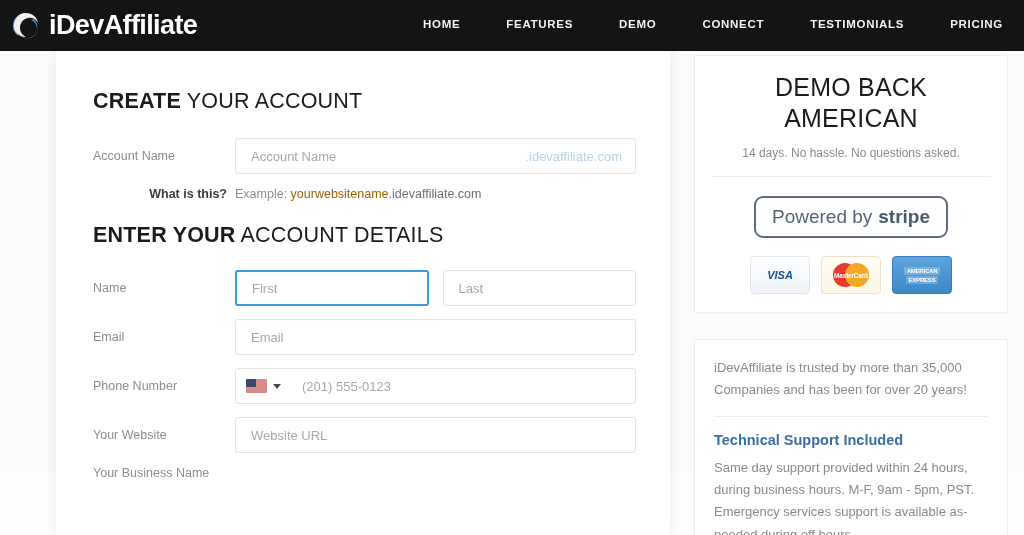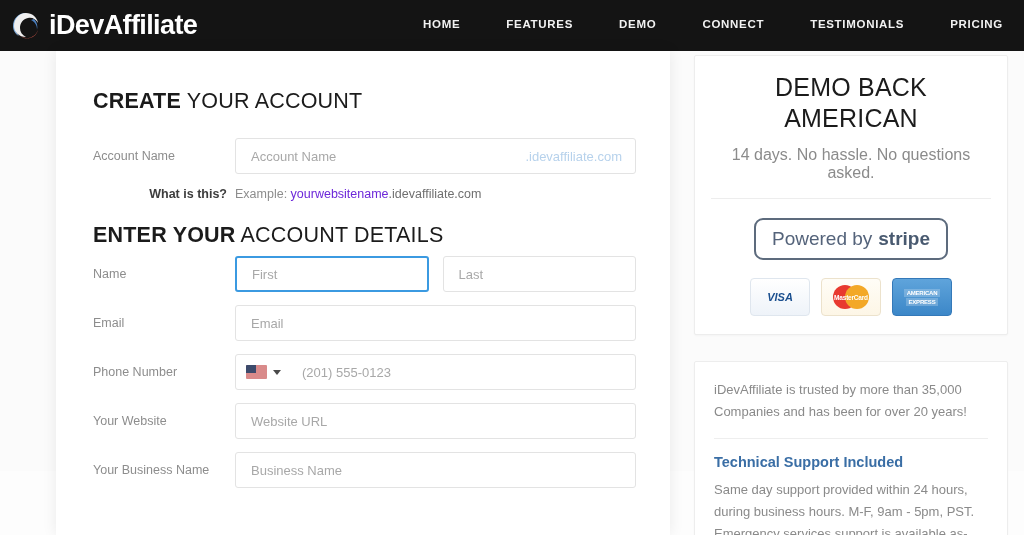--- a/index.html
+++ b/index.html
@@ -46,21 +46,21 @@
     box-shadow: 0 0 14px rgba(0,0,0,0.08);
   }
   #main-inner { padding: 38px 34px 0 37px; }
 
   h2.section-title {
     font-size: 21.5px; letter-spacing: 0.2px; color: #1b1b1b;
     font-weight: normal; white-space: nowrap;
   }
   h2.section-title b { font-weight: bold; }
   #title-create { margin-bottom: 24px; }
-  #title-details { margin-top: 22px; margin-bottom: 8px; }
+  #title-details { margin-top: 22px; margin-bottom: 22px; }
 
   .form-row { display: flex; align-items: center; margin-bottom: 13px; }
   .f-label {
     width: 142px; flex: 0 0 142px;
     font-size: 12.5px; color: #8d8d8d; padding-right: 8px;
   }
   .f-field { flex: 1 1 auto; position: relative; }
 
   .txt {
     width: 100%; height: 36px;
@@ -76,21 +76,21 @@
     font-size: 13px; color: #b7d2ec; pointer-events: none;
   }
 
   
   #hint-row { display: flex; align-items: center; margin: 9px 0 0 0; }
   #hint-label {
     width: 142px; flex: 0 0 142px; text-align: right;
     font-size: 12.5px; font-weight: bold; color: #3d3d3d; padding-right: 8px;
   }
   #hint-text { font-size: 12.5px; color: #8d8d8d; }
-  #hint-text .hl { color: #6d28d9; }
+  #hint-text .hl { color: #a16207; }
   #hint-text .tail { color: #6f6f6f; }
 
   
   .split { display: flex; gap: 14px; }
   .split .half { flex: 1 1 50%; }
 
   
   #phone-wrap { position: relative; }
   #phone-input { padding-left: 66px; }
   #flag-box {
@@ -110,21 +110,21 @@
   .side-card {
     background: #ffffff; border: 1px solid #ededed;
     border-radius: 2px; box-shadow: 0 1px 2px rgba(0,0,0,0.03);
   }
   #guarantee-card { margin-top: 4px; padding: 16px 18px 18px; }
   #guarantee-title {
     text-align: center; font-size: 25px; color: #1b1b1b;
     letter-spacing: 0.2px; line-height: 1.22; font-weight: normal;
   }
   #guarantee-sub {
-    text-align: center; font-size: 16px; color: #8b8b8b;
+    text-align: center; font-size: 12px; color: #8b8b8b;
     margin-top: 13px; margin-bottom: 16px;
   }
   #guar-divider { height: 1px; background: #ededed; margin: 0 -2px 19px; }
   #stripe-badge {
     width: 194px; height: 42px; margin: 0 auto;
     border: 2px solid #5d6b7d; border-radius: 9px;
     display: flex; align-items: center; justify-content: center;
     font-size: 19px; color: #54637a; white-space: nowrap;
   }
   #stripe-badge b { font-weight: bold; color: #495a70; margin-left: 6px; }
@@ -241,23 +241,20 @@
 
         <div class="form-row">
           <div class="f-label">Your Website</div>
           <div class="f-field">
             <input class="txt" type="text" placeholder="Website URL" style="">
           </div>
         </div>
 
         <div class="form-row">
           <div class="f-label">Your Business Name</div>
-          <div class="f-field">
-            <input class="txt" type="text" placeholder="Business Name" style="">
-          </div>
         </div>
 
       </div>
     </div>
 
     <div id="sidebar">
 
       <div class="side-card" id="guarantee-card">
         <div id="guarantee-title">
           <div>DEMO BACK</div>

